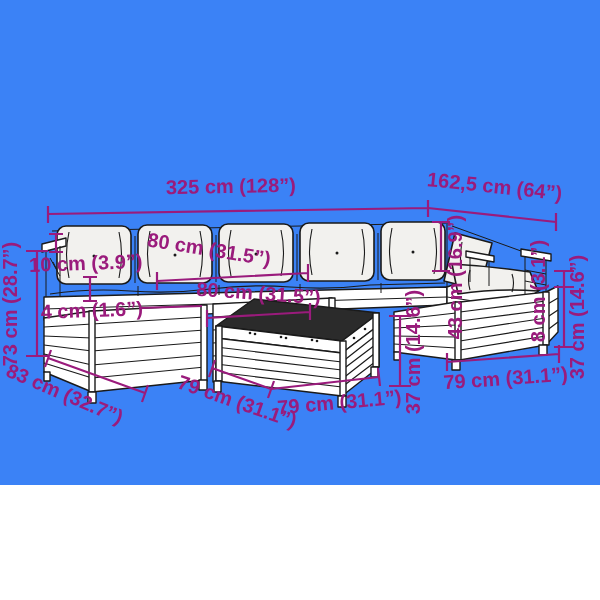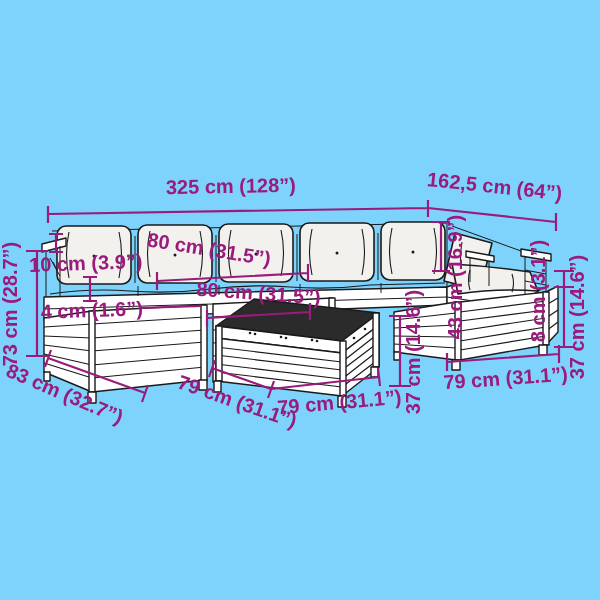--- a/index.html
+++ b/index.html
@@ -1,16 +1,16 @@
 <!DOCTYPE html>
 <html><head>
 <meta charset="utf-8">
 <style>
   html,body{margin:0;padding:0;background:#ffffff;}
-  .stage{position:relative;width:600px;height:600px;background:#7dd3fc;overflow:hidden;}
+  .stage{position:relative;width:600px;height:485px;background:#3b82f6;overflow:hidden;}
   svg{display:block;}
   .cushion{fill:#f2f1ee;stroke:#1a1a1a;stroke-width:1.6;stroke-linejoin:round;}
   .crease{fill:none;stroke:#1a1a1a;stroke-width:1.1;}
   .dot{fill:#1a1a1a;}
   .wood{fill:#ffffff;stroke:#1a1a1a;stroke-width:1.4;stroke-linejoin:round;}
   .slat{fill:none;stroke:#1a1a1a;stroke-width:1.2;}
   .thin{fill:none;stroke:#1a1a1a;stroke-width:1;}
   .tabletop{fill:#2b2b2b;stroke:#1a1a1a;stroke-width:1.4;stroke-linejoin:round;}
   .dim{fill:none;stroke:#9a1b7c;stroke-width:2.2;}
   .dimthin{fill:none;stroke:#9a1b7c;stroke-width:2;}

